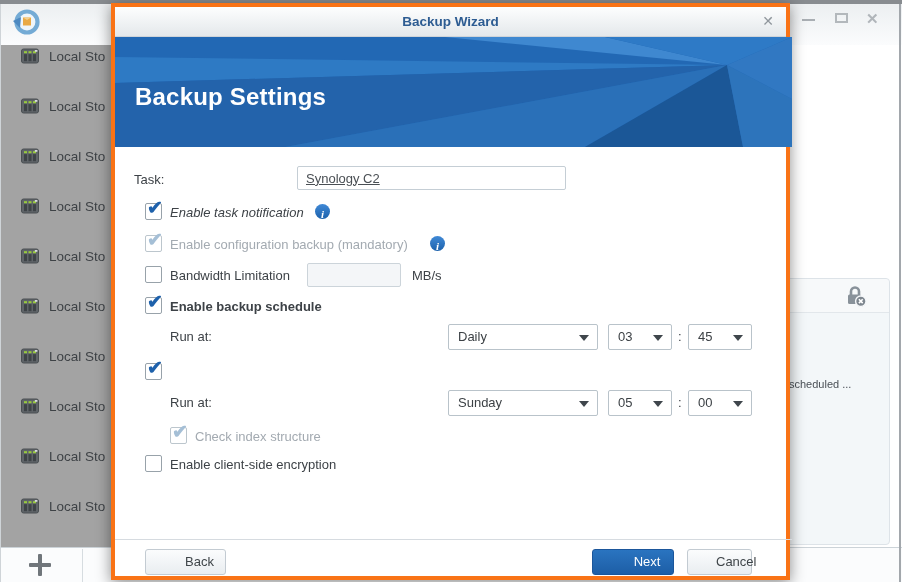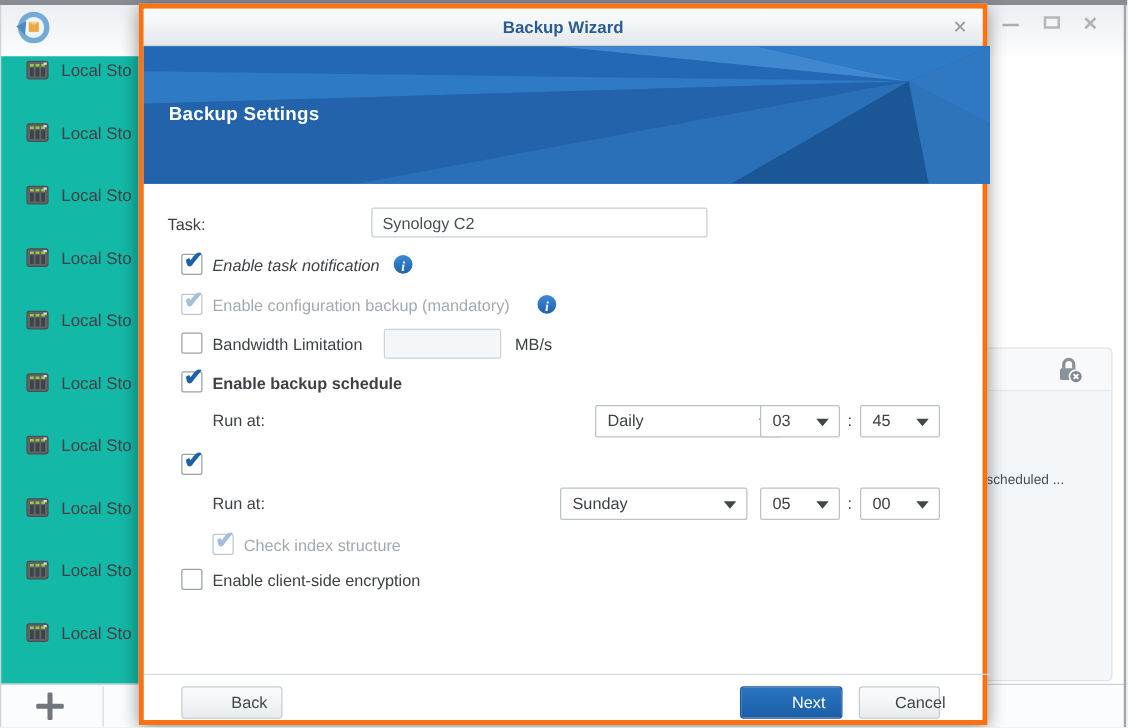--- a/index.html
+++ b/index.html
@@ -15,21 +15,21 @@
   .win-left-border { position:absolute; left:0; top:4px; width:1px; height:578px; background:#cfd4d8; }
 
   .logo { position:absolute; left:12px; top:7px; width:30px; height:30px; }
 
   .winctl { position:absolute; top:10px; width:20px; height:18px; cursor:default; }
   .ctl-min { left:799px; } .ctl-max { left:832px; } .ctl-close { left:864px; }
   .ctl-min i { position:absolute; left:3px; top:9px; width:13px; height:2px; background:#a9aeb3; }
   .ctl-max i { position:absolute; left:3px; top:3px; width:13px; height:10px; border:2px solid #b3b8bc; }
   .ctl-close i { position:absolute; left:2px; top:0; font-style:normal; font-size:15px; color:#b0b5ba; font-weight:bold; }
 
-  .sidebar { position:absolute; left:0; top:45px; width:111px; height:502px; overflow:hidden; background:#14b8a6; }
+  .sidebar { position:absolute; left:0; top:45px; width:111px; height:502px; overflow:hidden; background:#a3a3a3; }
   .sb-item { position:absolute; left:0; width:300px; height:20px; }
   .sb-ico { position:absolute; left:21px; top:1px; }
   .sb-label { position:absolute; left:49px; top:2px; font-size:13.5px; color:#3e4246; white-space:nowrap; }
 
   .toolbar { position:absolute; left:0; top:547px; width:902px; height:35px;
              background:#fbfcfd; border-top:1px solid #ccd3d8; }
   .add-btn { position:absolute; left:0; top:0; width:82px; height:34px; cursor:pointer; }
   .plus-h { position:absolute; left:29px; top:15px; width:22px; height:4px; background:#70767b; border-radius:1px; }
   .plus-v { position:absolute; left:38px; top:6px; width:4px; height:22px; background:#70767b; border-radius:1px; }
   .toolbar-div { position:absolute; left:82px; top:1px; width:1px; height:33px; background:#d6dce0; }
@@ -45,28 +45,28 @@
   .dialog { position:absolute; left:111px; top:3px; width:679px; height:577px; background:#fff;
             border:4px solid #f97316; box-shadow:0 3px 14px rgba(0,0,0,.45); z-index:10; }
   .titlebar { position:absolute; left:0; top:0; width:100%; height:30px;
               background:linear-gradient(#fdfefe,#e4e8eb); border-bottom:1px solid #cfd4d9;
               display:flex; align-items:center; justify-content:center; }
   .dlg-title { font-size:13.5px; font-weight:bold; color:#2d5c92; }
   .dlg-close { position:absolute; right:12px; top:6px; font-size:14px; color:#8f969c; cursor:pointer; }
 
   .hdr { position:absolute; left:0; top:30px; width:677px; height:110px; overflow:hidden; background:#2268b4; }
   .hdr svg { position:absolute; left:0; top:0; }
-  .hdr-title { position:absolute; left:20px; top:46px; font-size:15px; font-weight:bold; color:#fff; letter-spacing:.2px; }
+  .hdr-title { position:absolute; left:20px; top:46px; font-size:24px; font-weight:bold; color:#fff; letter-spacing:.2px; }
 
   .lbl { position:absolute; font-size:13px; color:#3d4247; white-space:nowrap; }
   .lbl.dis { color:#a3aab1; }
 
   .txt-input { position:absolute; height:24px; border:1px solid #c5ced5; border-radius:2px;
                font-family:"Liberation Sans",sans-serif; font-size:13px; color:#4a4f54;
-               padding:0 8px; background:#fff; outline:none; }
+               padding:0 8px; background:#fff; outline:none;text-decoration:underline; }
   .txt-input.dis { background:#f4f6f8; border-color:#ccd4da; }
 
   .cb { position:absolute; width:17px; height:17px; background:#fff; border:1px solid #98a2aa;
         border-radius:2px; cursor:pointer; }
   .cb.checked::after { content:"✔"; position:absolute; left:1px; top:-8px; font-size:19px;
                        font-weight:bold; color:#1e61ab; }
   .cb.dis { border-color:#bcc6cd; }
   .cb.dis.checked::after { color:#a5bfd6; }
 
   .info-icon { display:inline-block; position:absolute; width:15px; height:15px; border-radius:50%;
@@ -304,21 +304,21 @@
 
     <span class="cb" style="left:30px; top:259px;"></span>
     <span class="lbl" style="left:55px; top:261px;">Bandwidth Limitation</span>
     <input class="txt-input dis" style="left: 192px; top: 256px; width: 94px;" value="">
     <span class="lbl" style="left:297px; top:261px;">MB/s</span>
 
     <span class="cb checked" style="left:30px; top:290px;"></span>
     <span class="lbl" style="left:55px; top:292px;font-weight:bold;">Enable backup schedule</span>
 
     <span class="lbl" style="left:55px; top:322px;">Run at:</span>
-    <div class="sel" style="left:333px; top:317px; width:150px;margin-left:28px;">
+    <div class="sel" style="left:333px; top:317px; width:150px;">
       <span>Daily</span>
     </div>
     <div class="sel" style="left:493px; top:317px; width:64px;">
       <span>03</span>
     </div>
     <span class="lbl" style="left:563px; top:322px;">:</span>
     <div class="sel" style="left:573px; top:317px; width:64px;">
       <span>45</span>
     </div>
 

